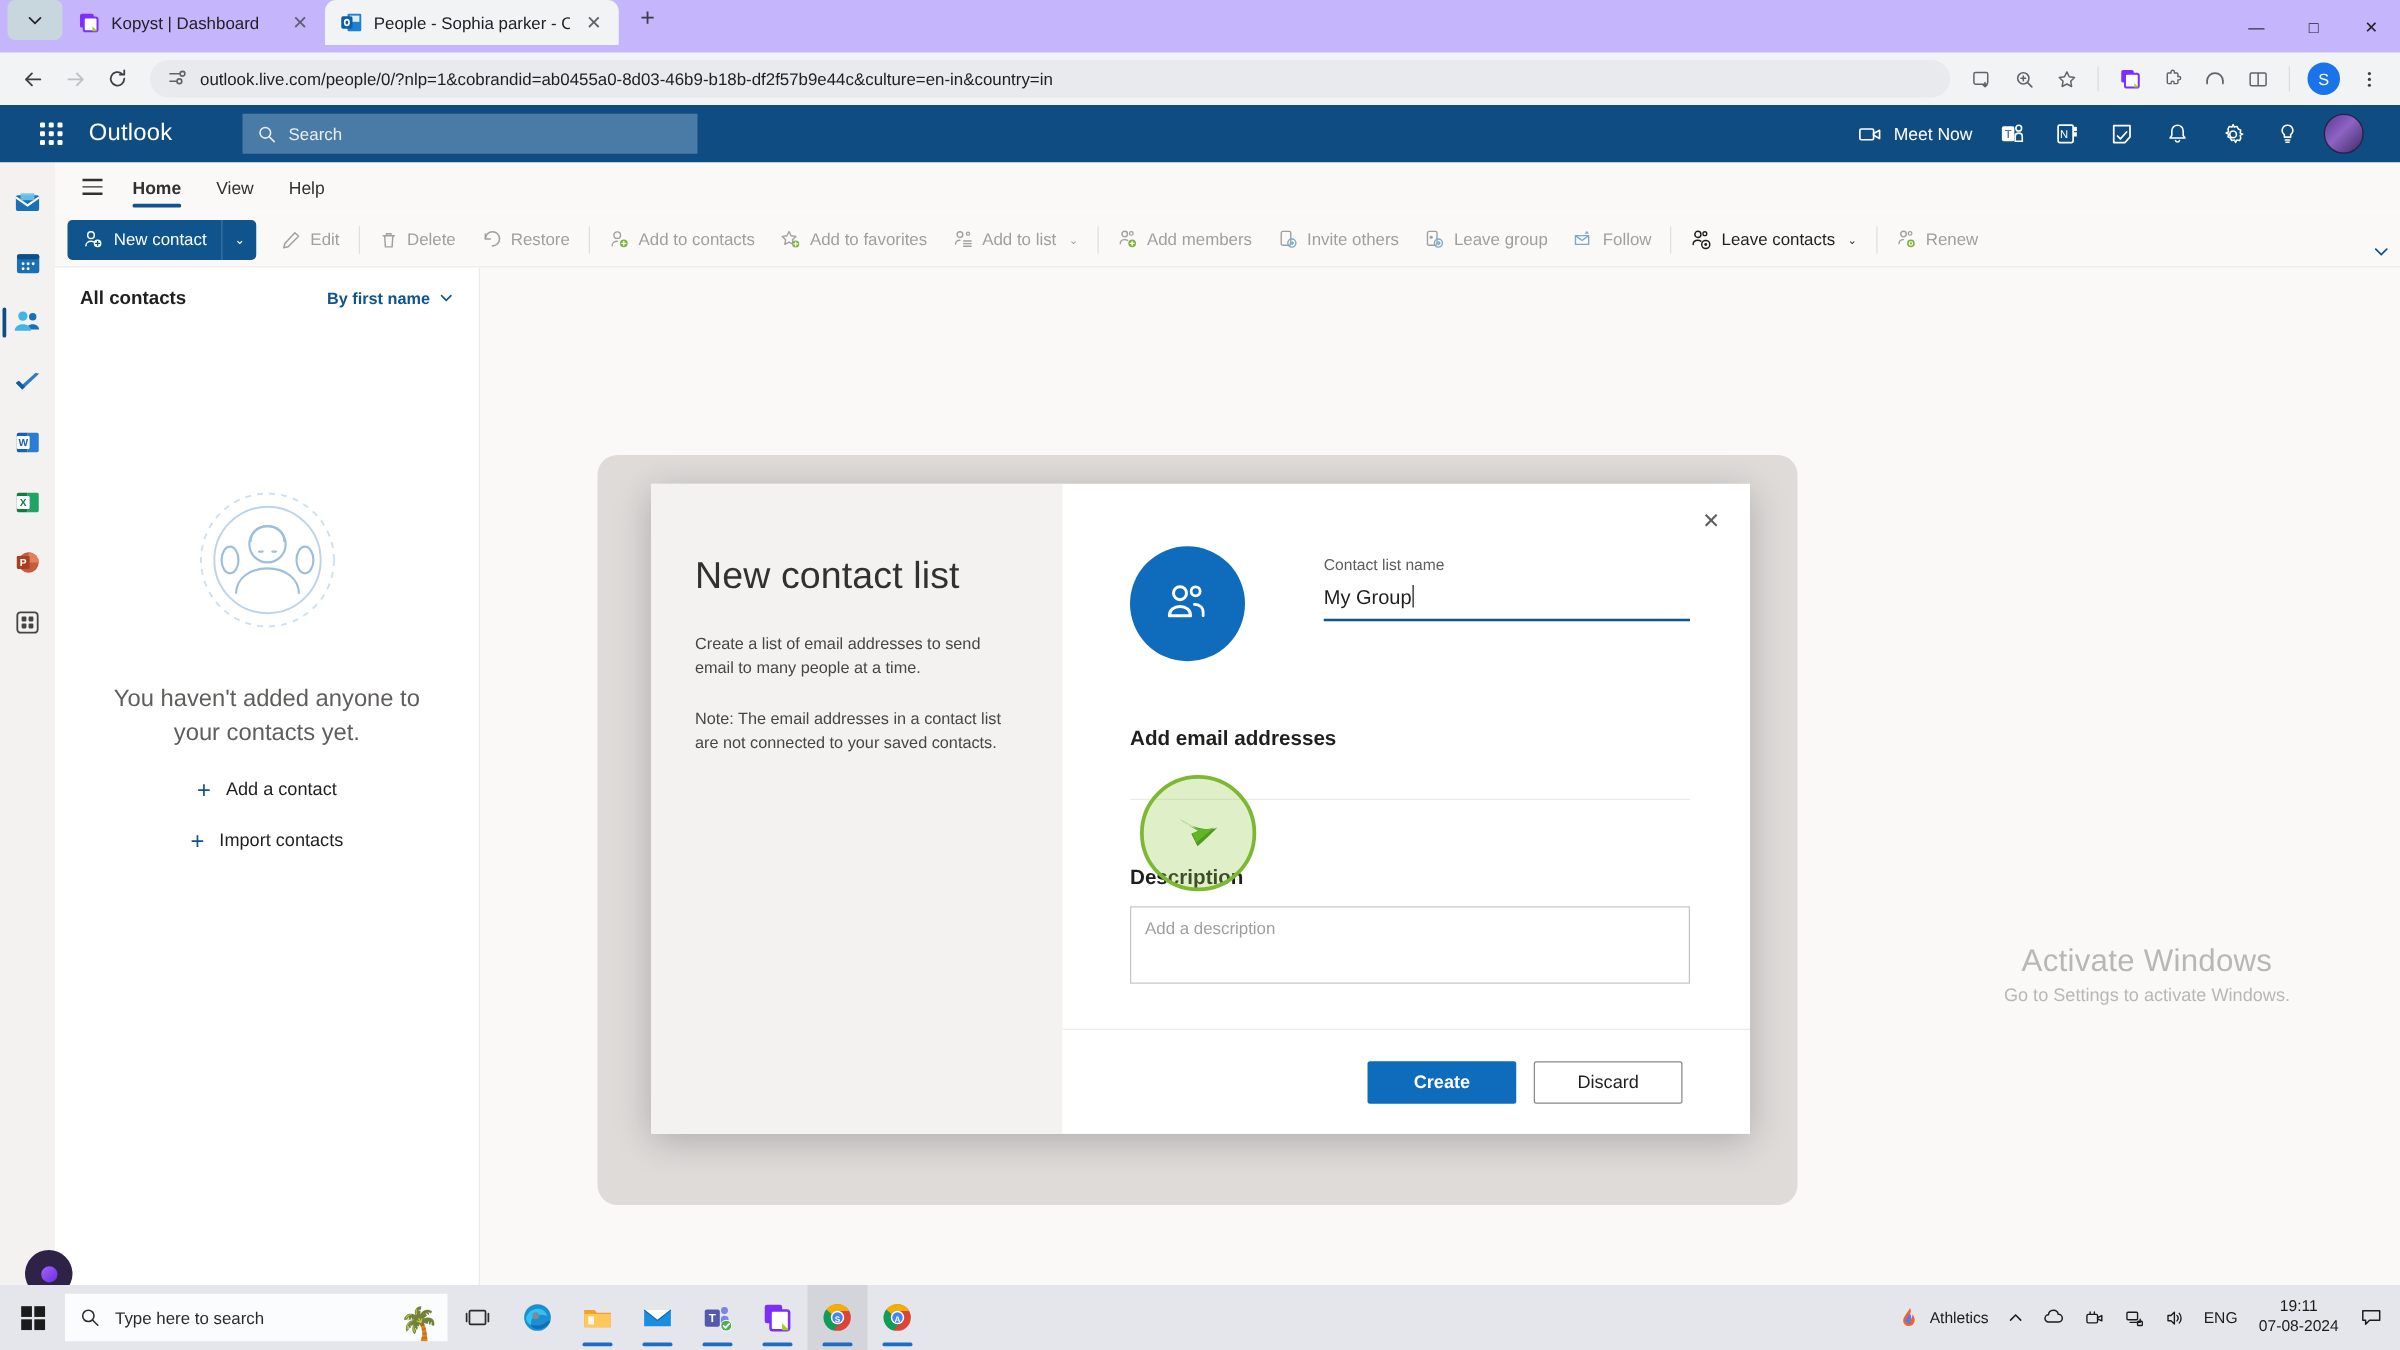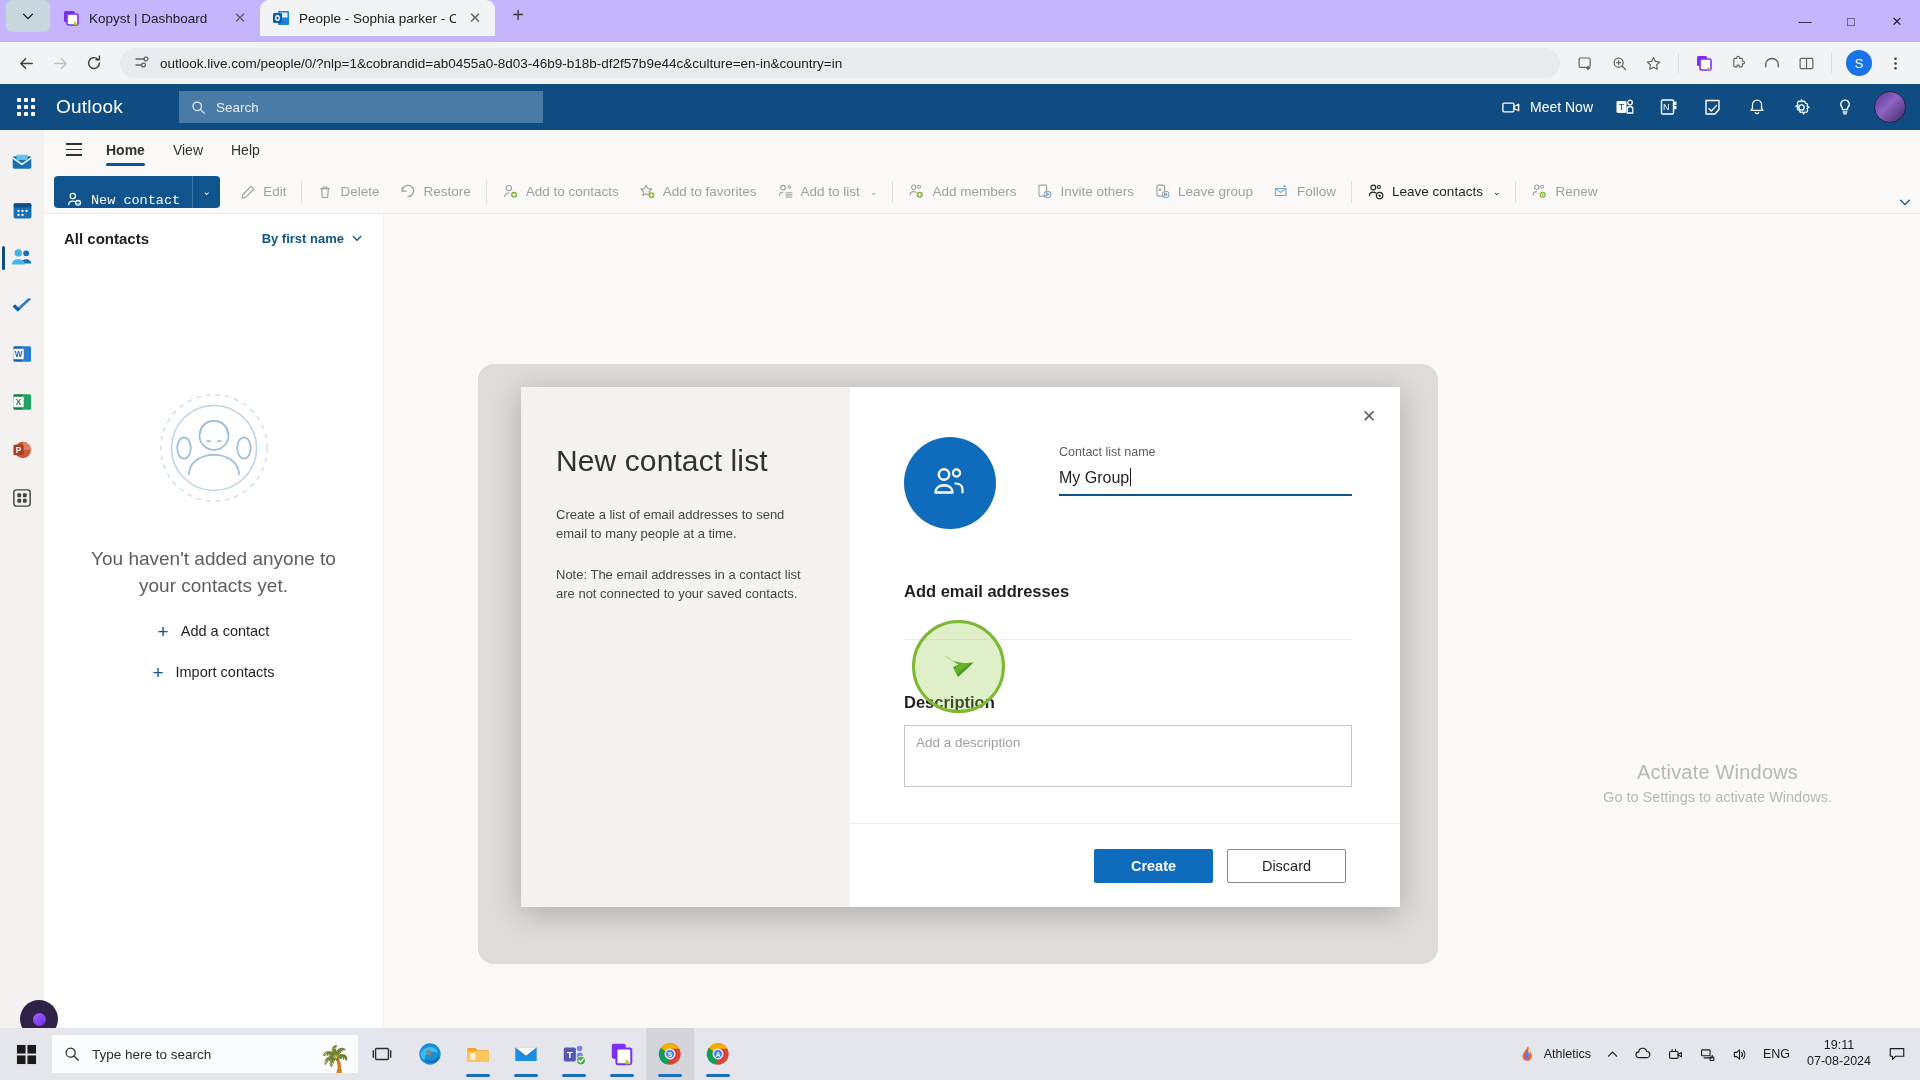--- a/index.html
+++ b/index.html
@@ -74,21 +74,21 @@
     width:26px; height:26px; border-radius:50%; background:#1a73e8;
     color:#fff; font-size:13px; display:flex; align-items:center;
     justify-content:center; margin:0 4px;
   }
 
   
   .app { flex:1; position:relative; background:#fff; overflow:hidden; }
 
   .owa-header {
     height:46px; background:#0f4c82; display:flex; align-items:center;
-    color:#fff; padding:0 4px;
+    color:#fff; padding:0 19px;
   }
   .waffle {
     width:44px; height:44px; display:flex; align-items:center;
     justify-content:center;
   }
   .waffle-grid {
     display:grid; grid-template-columns:repeat(3,4px);
     grid-template-rows:repeat(3,4px); gap:3px;
   }
   .waffle-grid i { background:#fff; border-radius:1px; display:block; width:4px; height:4px; }
@@ -149,23 +149,22 @@
   .ribbon {
     height:44px; background:#faf9f8; display:flex; align-items:center;
     padding:0 6px 0 10px; gap:0; position:relative;
     border-bottom:1px solid #edebe9;
   }
   .rb-primary {
     display:flex; align-items:stretch; height:32px; background:#0f548c;
     border-radius:4px; overflow:hidden; color:#fff; margin-right:10px;
   }
   .rb-primary .lbl {
-    display:flex; align-items:flex-end; gap:8px; padding:0 12px;
+    display:flex; align-items:center; gap:8px; padding:0 12px;
     font-size:13.5px;
-    font-family:Liberation Mono, monospace;
   }
   .rb-primary .split {
     width:28px; display:flex; align-items:center; justify-content:center;
     border-left:1px solid #3b76a8; font-size:10px;
   }
   .rb-item {
     display:flex; align-items:center; gap:7px; padding:0 10px;
     height:32px; font-size:13.5px; color:#a19f9d; white-space:nowrap;
   }
   .rb-item.enabled { color:#201f1e; }
@@ -294,21 +293,21 @@
     border-radius:50%; background:rgba(140,200,60,.28);
     border:3px solid #7cb832; display:flex; align-items:center;
     justify-content:center; pointer-events:none;
   }
 
   
   .watermark {
     position:absolute; right:88px; bottom:275px; text-align:center;
     color:#b9b7b5; pointer-events:none; user-select:none;
   }
-  .watermark .w1 { font-size:20px; font-weight:400; letter-spacing:.2px; }
+  .watermark .w1 { font-size:25px; font-weight:400; letter-spacing:.2px; }
   .watermark .w2 { font-size:14.5px; margin-top:5px; }
 
   
   .bubble {
     position:absolute; left:20px; bottom:42px; width:38px; height:38px;
     border-radius:50%; background:#2e2246; display:flex;
     align-items:center; justify-content:center;
   }
   .bubble i {
     width:13px; height:13px; border-radius:50%;

